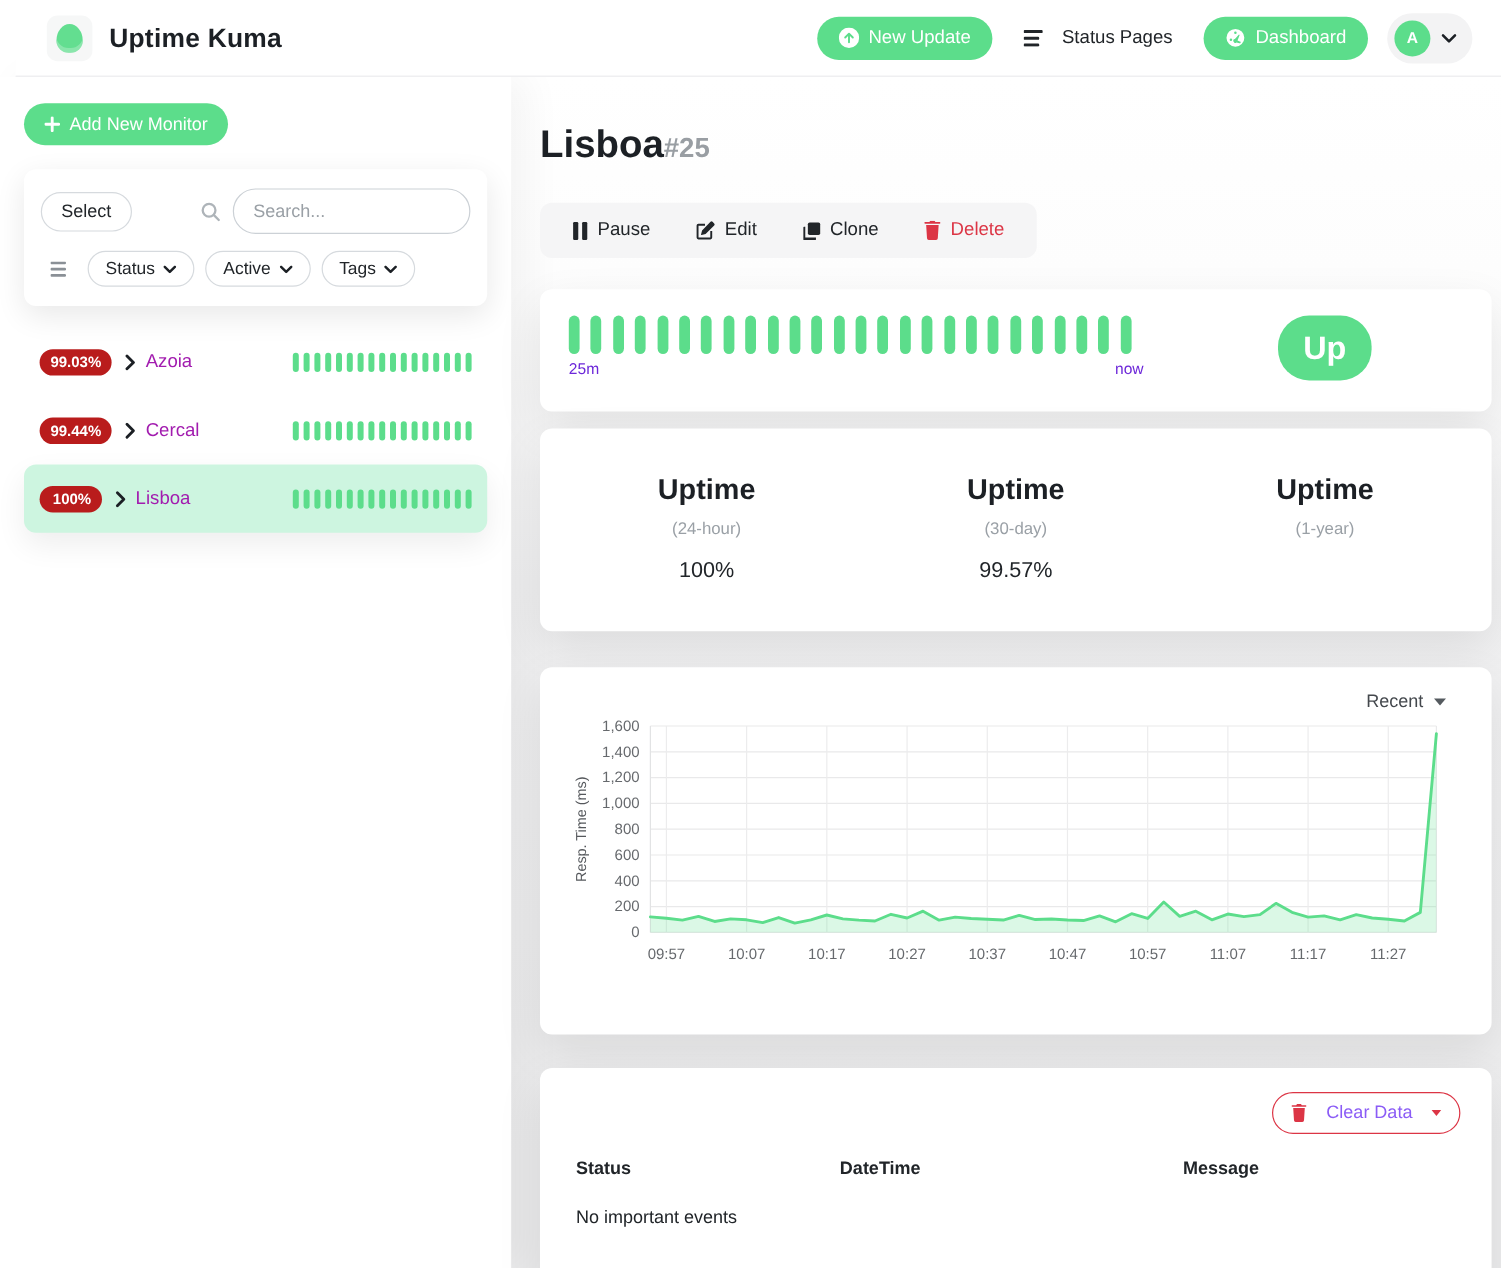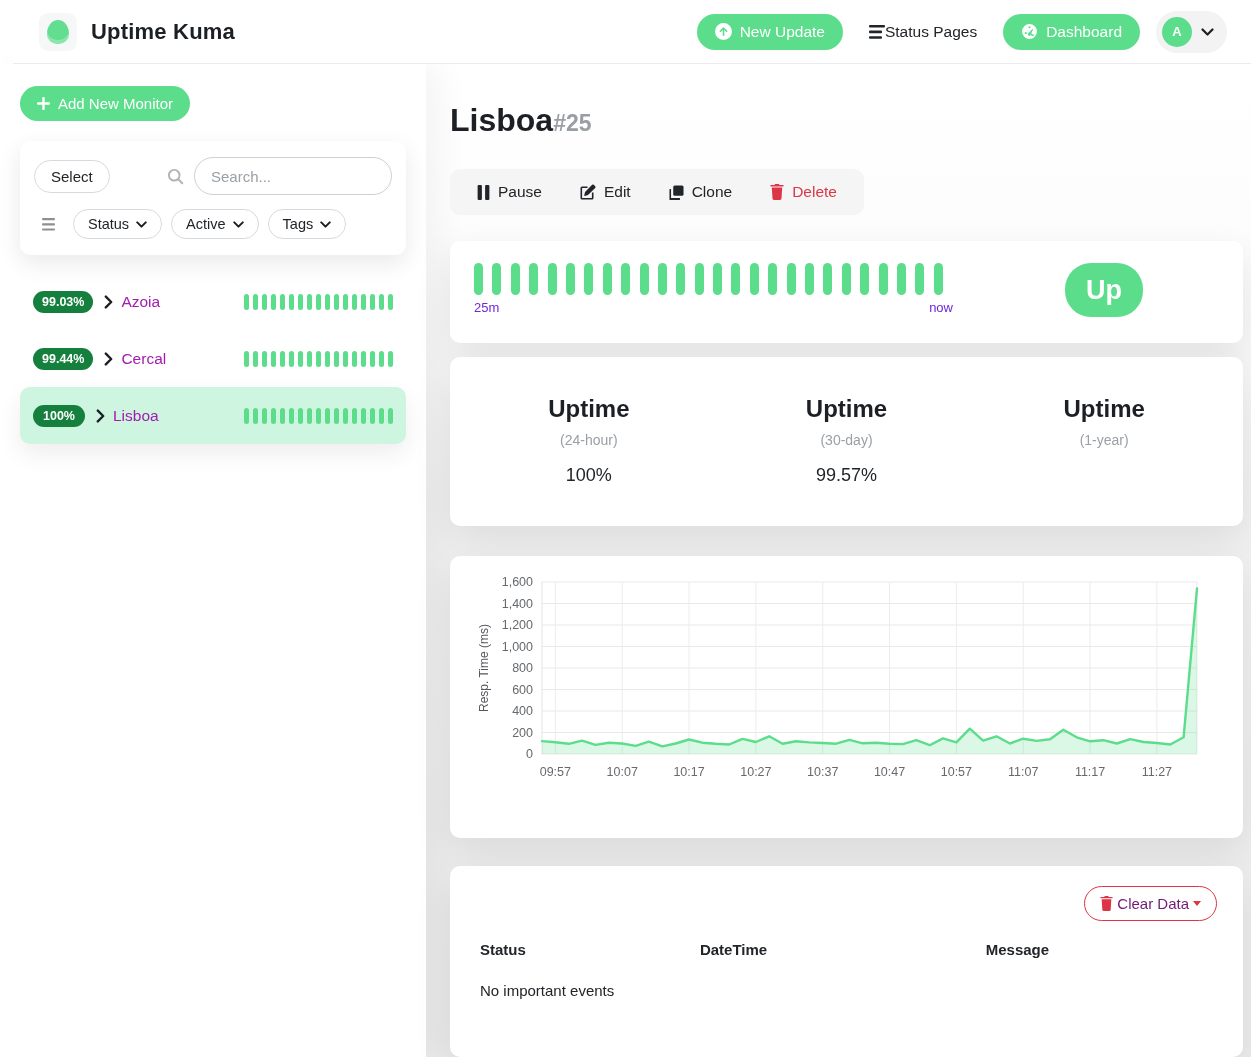--- a/index.html
+++ b/index.html
@@ -12,21 +12,21 @@
   .logo-box { width:38px; height:38px; border-radius:9px; background:#f6f7f7;
               display:flex; align-items:center; justify-content:center; }
   .logo-blob { width:22px; height:24px; background:#63de90;
                border-radius:50% 50% 46% 46% / 58% 58% 42% 42%;
                box-shadow:inset 0 -4px 0 rgba(255,255,255,.25); }
   .app-title { font-size:22px; font-weight:700; margin-left:14px; color:#1c2025; letter-spacing:.2px; }
   .header-right { margin-left:auto; display:flex; align-items:center; }
   .pill-btn { display:inline-flex; align-items:center; gap:8px; background:#5cdd8b; color:#fff;
               border:none; border-radius:50px; padding:9px 18px; font-size:15.5px; cursor:pointer;
               font-family:inherit; }
-  .hdr-link { display:inline-flex; align-items:center; gap:0; font-size:15.5px; color:#212529;
+  .hdr-link { display:inline-flex; align-items:center; gap:16px; font-size:15.5px; color:#212529;
               margin:0 26px; cursor:pointer; }
   .avatar-pill { display:inline-flex; align-items:center; gap:9px; background:#f3f3f4;
                  border-radius:50px; padding:6px 13px 6px 6px; margin-left:16px; cursor:pointer; }
   .avatar-circle { width:30px; height:30px; border-radius:50%; background:#5cdd8b; color:#fff;
                    font-size:13px; font-weight:700; display:flex; align-items:center; justify-content:center; }
 
   
   .layout { display:flex; height:993px;
             background:linear-gradient(180deg,#ffffff 0px,#fdfdfd 160px,#f1f1f2 420px,#ececed 900px); }
   .sidebar { width:426px; flex:0 0 426px; background:#fff; padding:22px 20px 0 20px;
@@ -48,22 +48,22 @@
   .search-input::placeholder { color:#9aa0a6; }
   .filter-row2 { display:flex; align-items:center; margin-top:14px; }
   .filter-pill { display:inline-flex; align-items:center; gap:7px; border:1px solid #d6dade; background:#fff;
                  border-radius:50px; padding:6px 14px; font-size:14.5px; color:#212529; cursor:pointer;
                  margin-left:9px; font-family:inherit; }
   .list-toggle { margin:0 6px 0 8px; display:flex; cursor:pointer; }
 
   .monitor-list { margin-top:18px; }
   .monitor-row { height:57px; display:flex; align-items:center; padding:0 13px; border-radius:10px; cursor:pointer; }
   .monitor-row.selected { background:#cdf5e0; box-shadow:0 10px 25px rgba(0,0,0,.07); }
-  .pct-badge { background:#15803d; color:#fff; border-radius:50px; font-size:12.5px; font-weight:700;
-               padding:4px 9px; min-width:52px; text-align:center; }
+  .pct-badge { background:#b91c1c; color:#fff; border-radius:50px; font-size:12.5px; font-weight:700;
+               padding:4px 9px; min-width:52px; text-align:right; }
   .mon-chevron { margin-left:11px; display:flex; }
   .mon-name { margin-left:8px; font-size:15.5px; color:#a21caf; }
   .beats { margin-left:auto; display:flex; align-items:center; }
   .beats .beat { width:5px; height:16px; border-radius:3px; background:#5cdd8b; margin-left:4px; }
 
   
   .title-row { display:flex; align-items:baseline; }
   .page-title { font-size:32px; font-weight:700; color:#1c2025; }
   .page-id { font-size:23px; color:#999ea3; font-weight:700; }
   .toolbar { display:inline-flex; align-items:center; background:#f5f5f6; border-radius:10px;
@@ -93,22 +93,22 @@
   .chart-head { display:flex; justify-content:flex-end; align-items:center; padding:6px 14px 0 0; }
   .period-select { display:inline-flex; align-items:center; gap:9px; font-size:15px; color:#44484d; cursor:pointer; }
   .caret-down { width:0; height:0; border-left:5px solid transparent; border-right:5px solid transparent;
                 border-top:6px solid #555a5f; display:inline-block; }
   .chart-area { margin-top:2px; }
   .tick { font-size:12.5px; fill:#66696d; font-family:"Liberation Sans",sans-serif; }
   .axis-label { font-size:12px; fill:#55585c; font-family:"Liberation Sans",sans-serif; }
 
   .events-card { margin-top:28px; padding:20px 26px 58px; }
   .events-head { display:flex; justify-content:flex-end; }
-  .clear-btn { display:inline-flex; align-items:center; gap:4px; background:#fff; border:1px solid #dc3545;
-               color:#701a75; border-radius:50px; padding:8px 15px; font-size:15px; cursor:pointer;
+  .clear-btn { display:inline-flex; align-items:center; gap:16px; background:#fff; border:1px solid #dc3545;
+               color:#8b5cf6; border-radius:50px; padding:8px 15px; font-size:15px; cursor:pointer;
                font-family:inherit; }
   .clear-btn .caret-down { border-top-color:#dc3545; border-left-width:4px; border-right-width:4px; border-top-width:5px; }
   .events-table { margin-top:20px; }
   .ev-header { display:grid; grid-template-columns:30% 39% 31%; font-size:15px; font-weight:700; color:#212529; padding:0 4px; }
   .ev-empty { font-size:15px; color:#212529; margin-top:24px; padding:0 4px; }
 
   svg.icn { display:block; }
 </style>
 </head>
 <body>
@@ -398,20 +398,26 @@
           <div class="stat-value">99.57%</div>
         </div>
         <div class="stat">
           <div class="stat-title">Uptime</div>
           <div class="stat-period">(1-year)</div>
         </div>
       </div>
 
     
     <div class="card chart-card">
+      <div class="chart-head">
+        <div class="period-select">
+          <span>Recent</span>
+          <span class="caret-down"></span>
+        </div>
+      </div>
       <div class="chart-area">
         <svg id="chart-svg" width="745" height="248" viewBox="0 0 745 248">
             <line x1="68" y1="182" x2="723" y2="182" stroke="#e9e9ea" stroke-width="1"></line>
             <text class="tick" x="59" y="186" text-anchor="end">0</text>
             <line x1="68" y1="160.5" x2="723" y2="160.5" stroke="#e9e9ea" stroke-width="1"></line>
             <text class="tick" x="59" y="164.5" text-anchor="end">200</text>
             <line x1="68" y1="139" x2="723" y2="139" stroke="#e9e9ea" stroke-width="1"></line>
             <text class="tick" x="59" y="143" text-anchor="end">400</text>
             <line x1="68" y1="117.5" x2="723" y2="117.5" stroke="#e9e9ea" stroke-width="1"></line>
             <text class="tick" x="59" y="121.5" text-anchor="end">600</text>

